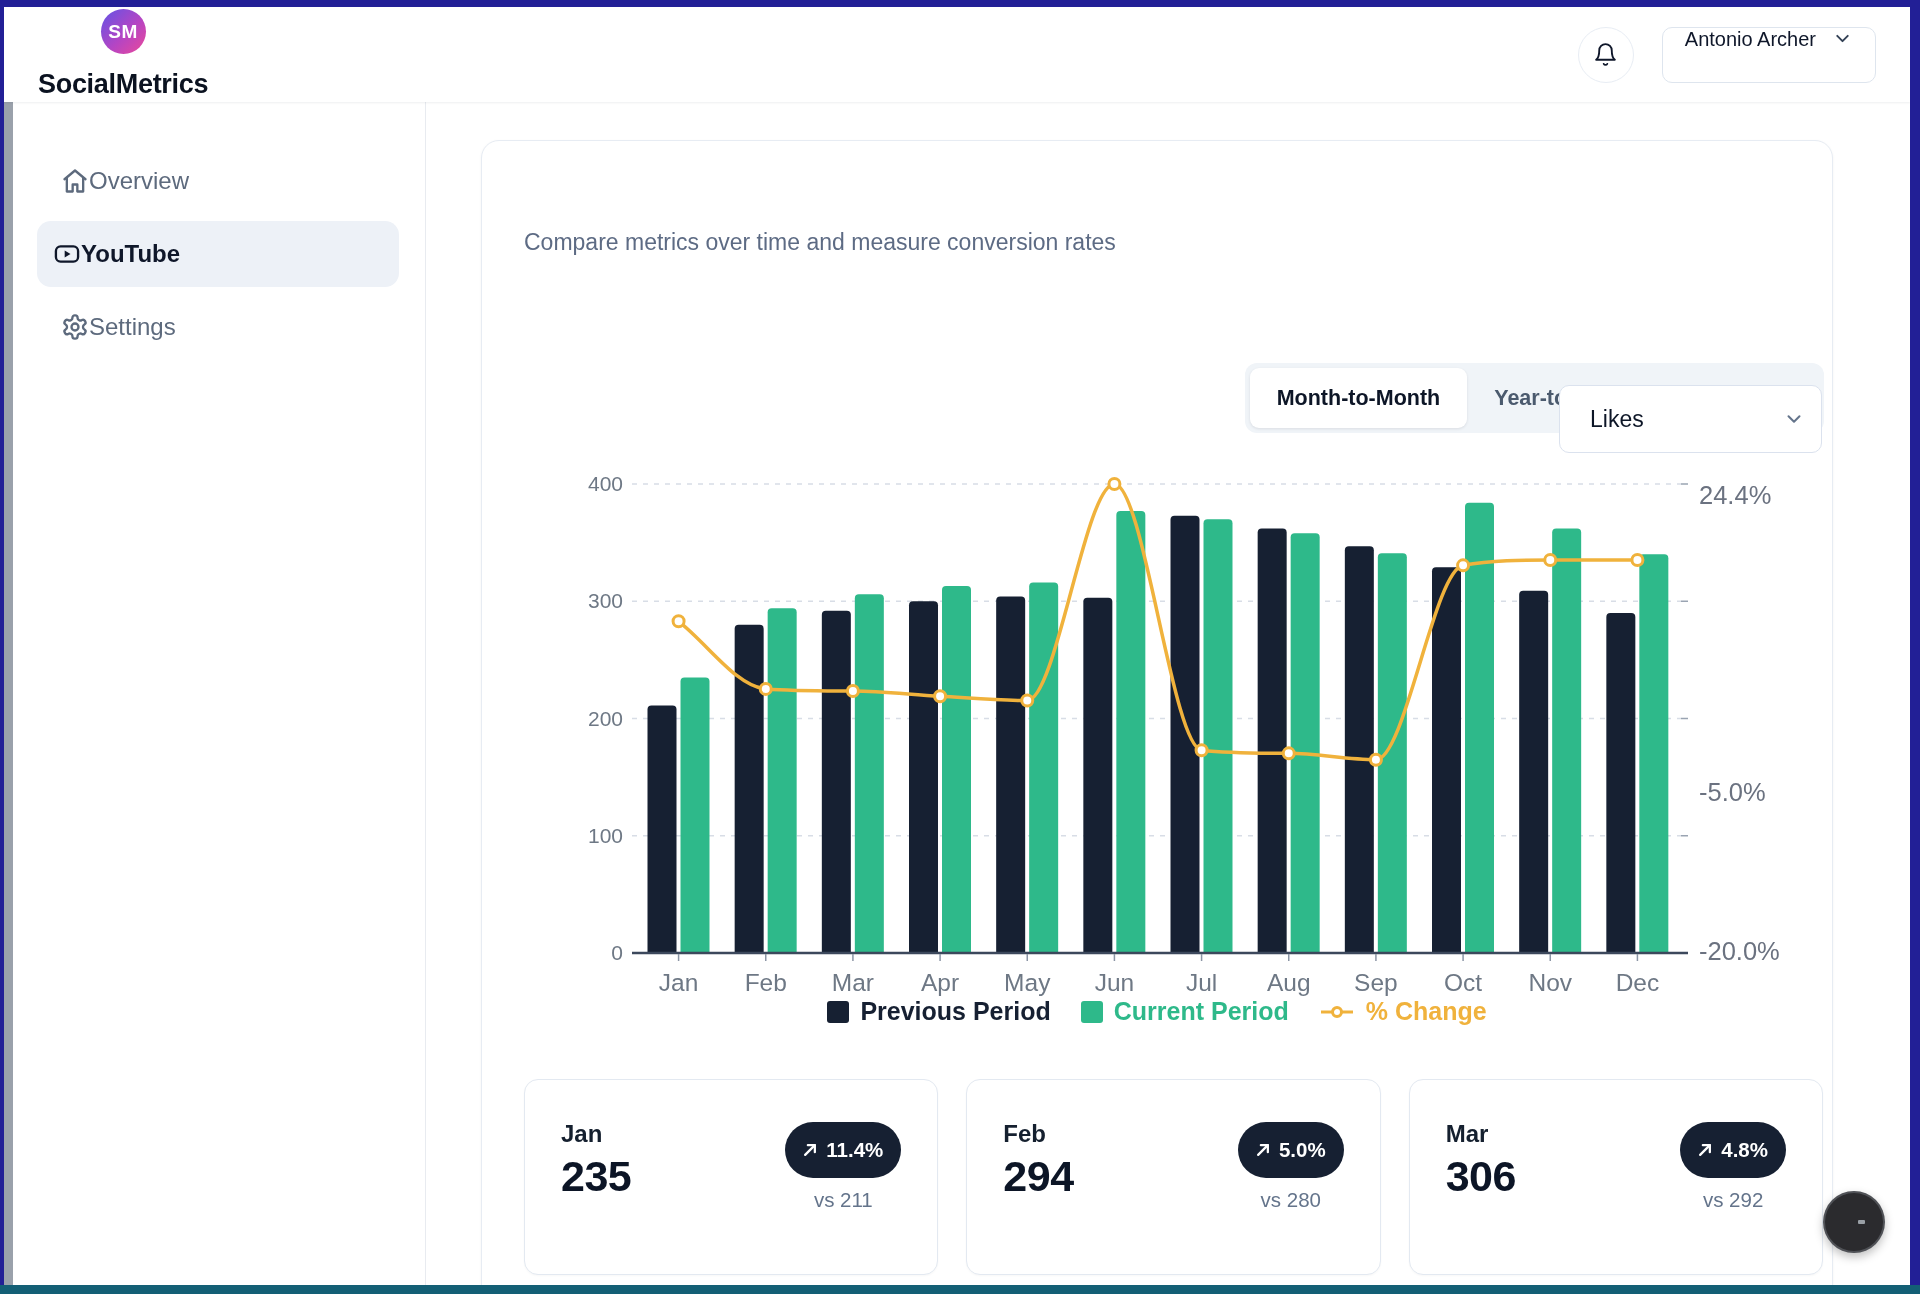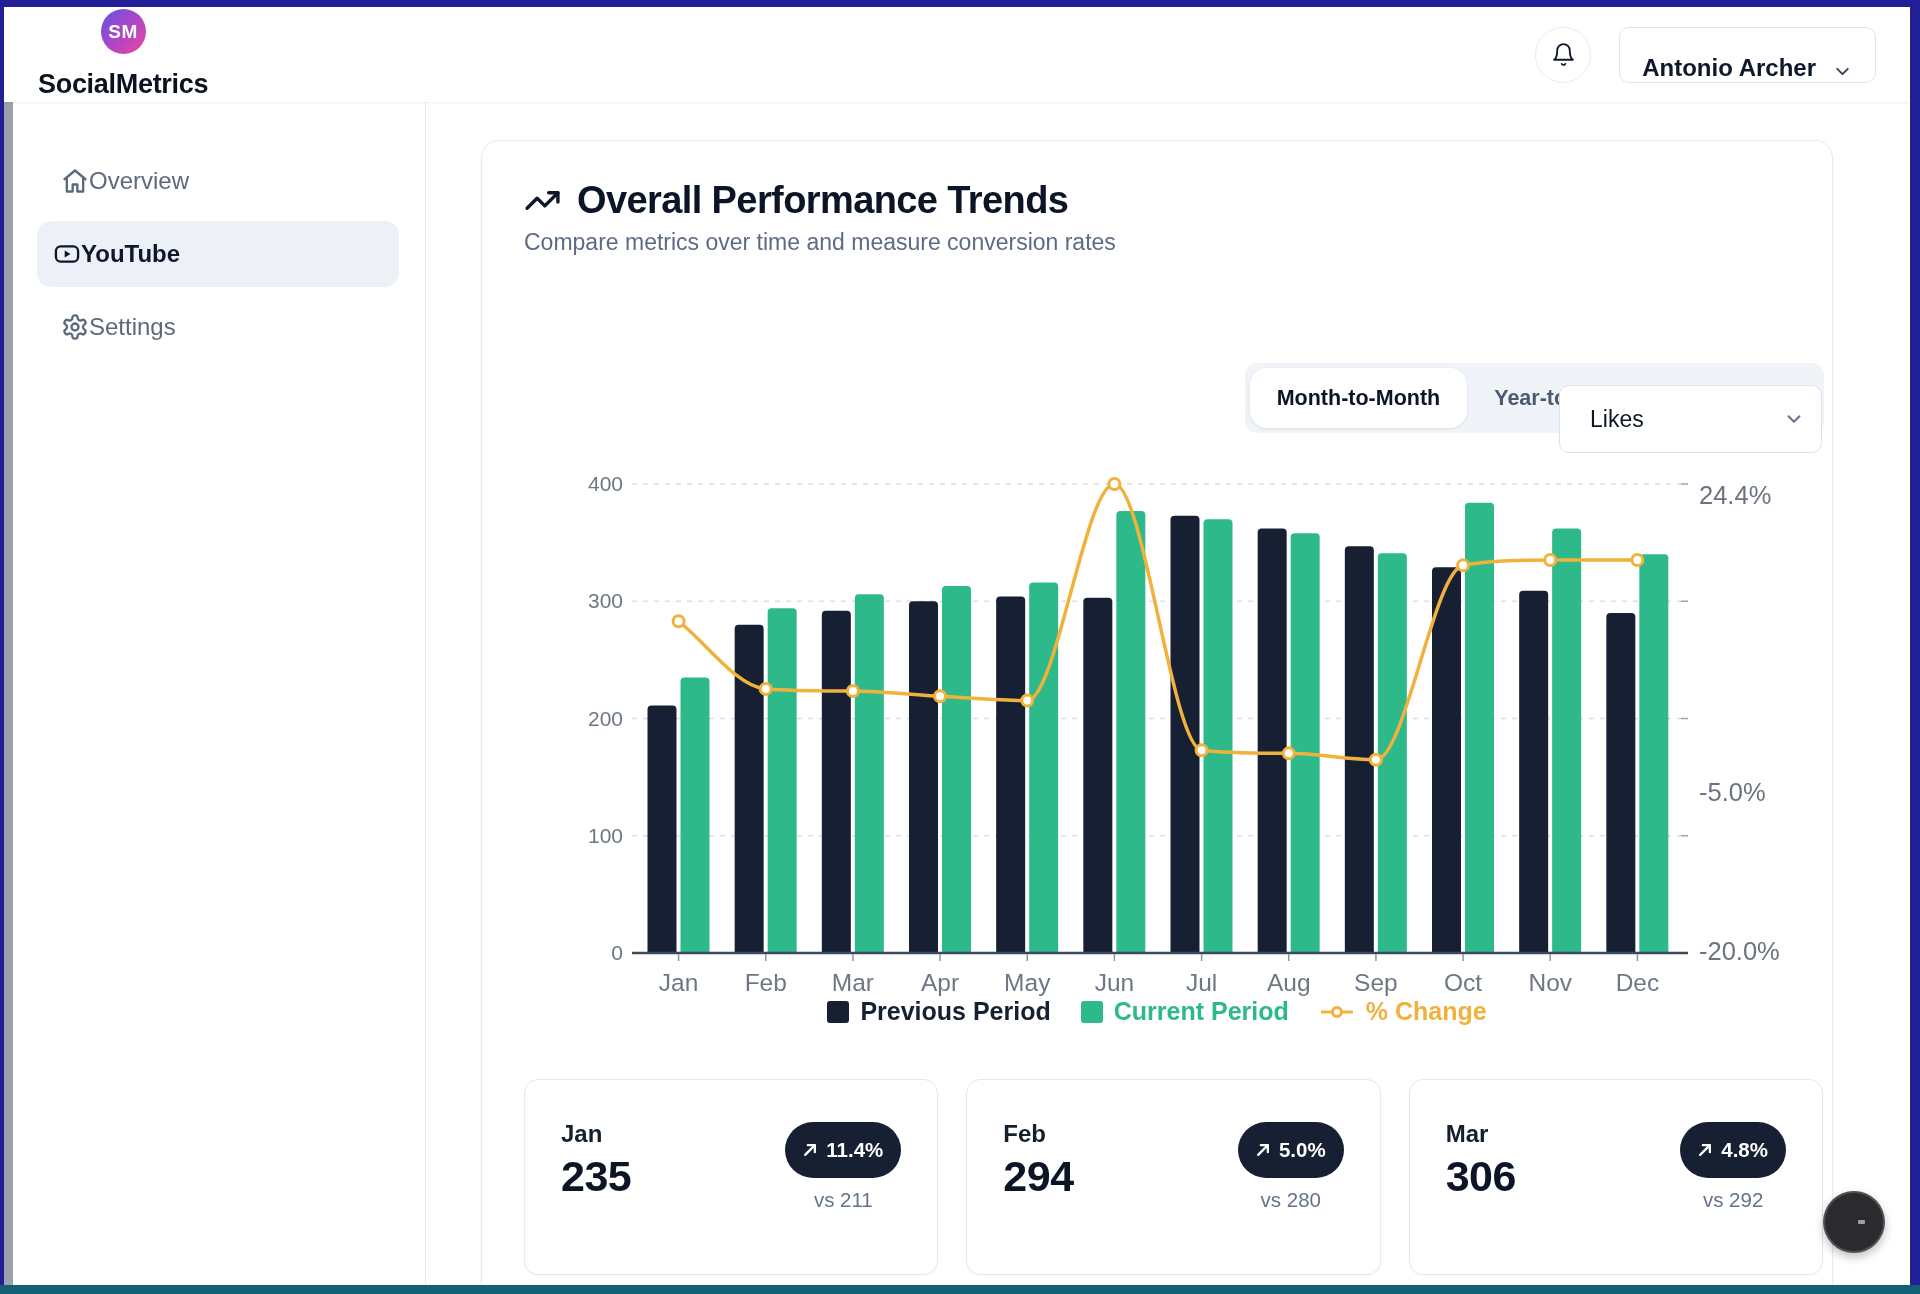--- a/index.html
+++ b/index.html
@@ -13,38 +13,38 @@
   
   .hdr{position:absolute;left:4px;top:7px;right:10px;height:95px;background:#fff;display:flex;
        align-items:center;padding:0 34px;box-sizing:border-box;box-shadow:0 1px 2px rgba(15,23,42,.07);z-index:10;}
   .brand{display:flex;align-items:center;gap:15px;flex-direction:column;}
   .logo{width:45px;height:45px;border-radius:50%;background:linear-gradient(135deg,#6153e6 0%,#b445c4 55%,#ec4899 100%);
         color:#fff;font-weight:bold;font-size:19px;display:flex;align-items:center;justify-content:center;letter-spacing:.5px;}
   .brand-name{font-size:27px;font-weight:800;color:#0b1220;letter-spacing:-.3px;}
   .hdr-right{margin-left:auto;display:flex;align-items:center;gap:28px;}
   .bell-btn{width:56px;height:56px;border-radius:50%;border:1px solid #e8edf4;background:#fff;display:flex;
             align-items:center;justify-content:center;cursor:pointer;}
-  .user-btn{height:56px;border:1px solid #dee5ee;border-radius:10px;background:#fff;display:flex;align-items:flex-end;
-            gap:16px;padding:0 22px;font-size:24px;font-weight:700;color:#0f172a;cursor:pointer;font-family:inherit;}
+  .user-btn{height:56px;border:1px solid #dee5ee;border-radius:10px;background:#fff;display:flex;align-items:flex-start;
+            gap:16px;padding:0 22px;font-size:20px;font-weight:400;color:#0f172a;cursor:pointer;font-family:inherit;}
   
   .sidebar{position:absolute;left:4px;top:102px;bottom:9px;width:422px;background:#fff;border-right:1px solid #e8ebf0;
            box-sizing:border-box;z-index:5;padding:46px 26px 0 33px;}
   .scrollstrip{position:absolute;left:4px;top:102px;bottom:9px;width:9px;background:#9aa1ab;z-index:6;}
   .nav-item{display:flex;align-items:center;height:66px;border-radius:14px;padding:0 24px;
             font-size:24px;color:#5d6a7d;font-weight:500;margin-bottom:7px;cursor:pointer;}
   .nav-item.active{background:#edf1f7;color:#0f172a;font-weight:700;padding-left:16px;}
   .nav-item svg{flex:0 0 auto;}
   
   .panel{position:absolute;left:481px;top:140px;width:1352px;height:1170px;background:#fff;border:1px solid #e7ecf3;
          border-radius:18px;box-shadow:0 1px 3px rgba(15,23,42,.05);z-index:4;box-sizing:border-box;}
   .panel-title-row{position:absolute;left:42px;top:38px;display:flex;align-items:center;gap:16px;}
   .panel-title{font-size:38px;font-weight:800;color:#0c1526;letter-spacing:-.6px;}
   .panel-subtitle{position:absolute;left:42px;top:88px;font-size:23px;color:#5d6b84;}
   .tabs{position:absolute;right:8px;top:222px;background:#f0f4f8;border-radius:12px;padding:5px;display:flex;height:70px;box-sizing:border-box;}
-  .tab{border:0;background:transparent;padding:0 27px;border-radius:17px;font-size:21.5px;font-weight:600;
+  .tab{border:0;background:transparent;padding:0 27px;border-radius:9px;font-size:21.5px;font-weight:600;
        color:#4b5a6e;font-family:inherit;cursor:pointer;}
   .tab.active{background:#fff;color:#0d1627;font-weight:700;box-shadow:0 1px 3px rgba(15,23,42,.10);}
   .section-title{position:absolute;left:38px;top:264px;font-size:29px;font-weight:700;color:#0d1627;}
   .metric-select{position:absolute;right:10px;top:244px;width:263px;height:68px;border:1px solid #dbe2ee;border-radius:10px;
        background:#fff;display:flex;align-items:center;justify-content:space-between;box-sizing:border-box;
        padding:0 16px 0 30px;font-size:23px;color:#0d1627;cursor:pointer;font-family:inherit;}
   .chart-svg{position:absolute;left:0;top:320px;}
   .chart-svg text{font-family:"Liberation Sans",sans-serif;}
   .ax{font-size:21px;fill:#6e7885;}
   .axx{font-size:24.5px;fill:#6e7885;}
@@ -128,29 +128,20 @@
           <path d="M12.22 2h-.44a2 2 0 0 0-2 2v.18a2 2 0 0 1-1 1.73l-.43.25a2 2 0 0 1-2 0l-.15-.08a2 2 0 0 0-2.73.73l-.22.38a2 2 0 0 0 .73 2.73l.15.1a2 2 0 0 1 1 1.72v.51a2 2 0 0 1-1 1.74l-.15.09a2 2 0 0 0-.73 2.73l.22.38a2 2 0 0 0 2.73.73l.15-.08a2 2 0 0 1 2 0l.43.25a2 2 0 0 1 1 1.73V20a2 2 0 0 0 2 2h.44a2 2 0 0 0 2-2v-.18a2 2 0 0 1 1-1.73l.43-.25a2 2 0 0 1 2 0l.15.08a2 2 0 0 0 2.73-.73l.22-.39a2 2 0 0 0-.73-2.73l-.15-.08a2 2 0 0 1-1-1.74v-.5a2 2 0 0 1 1-1.74l.15-.09a2 2 0 0 0 .73-2.73l-.22-.38a2 2 0 0 0-2.73-.73l-.15.08a2 2 0 0 1-2 0l-.43-.25a2 2 0 0 1-1-1.73V4a2 2 0 0 0-2-2z"></path>
           <circle cx="12" cy="12" r="3"></circle>
         </svg>
       </span>
       <span>Settings</span>
     </div>
   </aside>
   <div class="scrollstrip"></div>
 
   <section class="panel">
-    <div class="panel-title-row">
-      <span style="display:flex;">
-        <svg width="37" height="37" viewBox="0 0 24 24" fill="none" stroke="#0f172a" stroke-width="2.2" stroke-linecap="round" stroke-linejoin="round">
-          <polyline points="22 7 13.5 15.5 8.5 10.5 2 17"></polyline>
-            <polyline points="16 7 22 7 22 13"></polyline>
-        </svg>
-      </span>
-      <h1 class="panel-title" style="margin:0;">Overall Performance Trends</h1>
-    </div>
     <p class="panel-subtitle" style="margin:0;">Compare metrics over time and measure conversion rates</p>
 
     <div class="tabs">
       <button class="tab active">Month-to-Month</button>
       <button class="tab">Year-to-Year</button>
       <button class="tab">Conversion</button>
     </div>
 
 
     <button class="metric-select">

